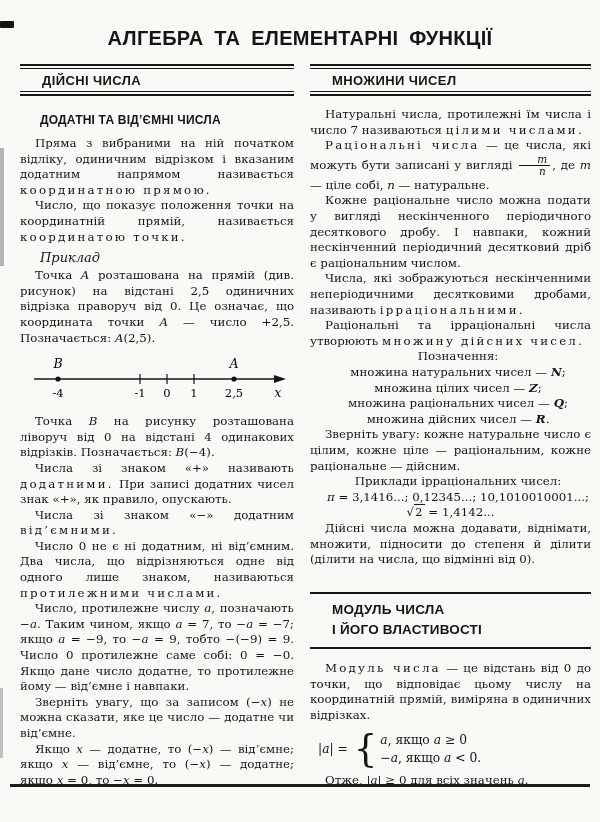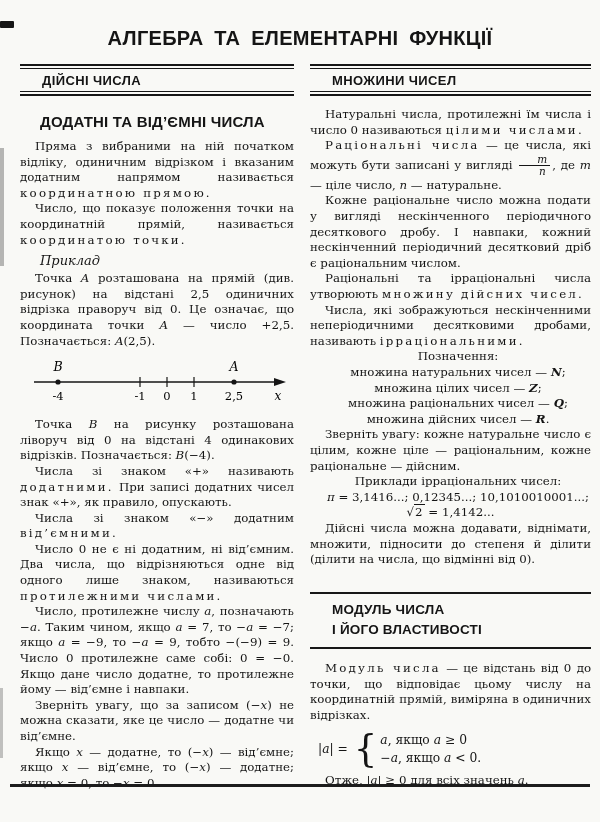--- a/index.html
+++ b/index.html
@@ -11,21 +11,21 @@
   .col{position:absolute;top:64px;}
   .col-left{left:20px;width:274px;}
   .col-right{left:310px;width:281px;}
   
   .chead .lthick{height:2px;background:#171717;}
   .chead .lthin{height:1px;background:#171717;margin-top:2px;}
   .chead .lthin2{height:1px;background:#171717;}
   .chead .lthick2{height:2px;background:#171717;margin-top:2px;}
   .chead .txt{font-family:"Liberation Sans",sans-serif;font-weight:bold;font-size:13px;
               padding:4px 0 3px 22px;letter-spacing:.4px;}
-  .sec{font-family:"Liberation Sans",sans-serif;font-weight:bold;font-size:15px;
+  .sec{font-family:"Liberation Sans",sans-serif;font-weight:bold;font-size:12px;
        margin:17px 0 9px 20px;letter-spacing:.2px;}
   .b p{font-size:11.8px;line-height:15.6px;text-align:justify;margin:0;text-indent:15px;}
   .b p.nojust{text-align:center;}
   .b p.noind{text-indent:0;}
   .example{font-style:italic;font-size:13px;margin:5px 0 3px 20px;}
   .seg-i{font-style:italic;}
   .seg-sp{letter-spacing:2.2px;}
   .seg-bi{font-style:italic;font-weight:bold;}
   .frac{display:inline-flex;flex-direction:column;text-align:center;vertical-align:middle;
         font-style:italic;font-size:10.5px;line-height:1.1;margin:0 2px;}
@@ -110,28 +110,28 @@
 
   <div class="col col-right">
     <div class="chead">
       <div class="lthick"></div>
       <div class="lthin"></div>
       <div class="txt">МНОЖИНИ ЧИСЕЛ</div>
       <div class="lthin2"></div>
       <div class="lthick2"></div>
     </div>
     <div class="b" style="margin-top:11px">
-      <p><span>Натуральні числа, протилежні їм числа і число 0 називаються </span><span class="seg-sp">цілими числами.</span></p>
+      <p><span>Натуральні числа, протилежні їм числа і число 7 називаються </span><span class="seg-sp">цілими числами.</span></p>
       <p><span class="seg-sp">Раціональні числа</span><span> — це числа, які можуть бути записані у вигляді </span><span class="frac">
             <span class="num">m</span>
             <span class="den">n</span>
-          </span><span>, де </span><span class="seg-i">m</span><span> — ціле число, </span><span class="seg-i">n</span><span> — натуральне.</span></p>
+          </span><span>, де </span><span class="seg-i">m</span><span> — ціле собі, </span><span class="seg-i">n</span><span> — натуральне.</span></p>
       <p><span>Кожне раціональне число можна подати у вигляді нескінченного періодичного десяткового дробу. І навпаки, кожний нескінченний періодичний десятковий дріб є раціональним числом.</span></p>
+      <p><span>Числа, які зображуються нескінченними неперіодичними десятковими дробами, називають </span><span class="seg-sp">ірраціональними.</span></p>
       <p><span>Раціональні та ірраціональні числа утворюють </span><span class="seg-sp">множину дійсних чисел.</span></p>
-      <p><span>Числа, які зображуються нескінченними неперіодичними десятковими дробами, називають </span><span class="seg-sp">ірраціональними.</span></p>
       <p class="nojust"><span>Позначення:</span></p>
       <p class="nojust"><span>множина натуральних чисел — </span><span class="seg-bi">N</span><span>;</span></p>
       <p class="nojust"><span>множина цілих чисел — </span><span class="seg-bi">Z</span><span>;</span></p>
       <p class="nojust"><span>множина раціональних чисел — </span><span class="seg-bi">Q</span><span>;</span></p>
       <p class="nojust"><span>множина дійсних чисел — </span><span class="seg-bi">R</span><span>.</span></p>
       <p><span>Зверніть увагу: кожне натуральне число є цілим, кожне ціле — раціональним, кожне раціональне — дійсним.</span></p>
       <p class="nojust"><span>Приклади ірраціональних чисел:</span></p>
       <p class="nojust"><span class="seg-i">π</span><span> = 3,1416...;  0,12345...;  10,1010010001...;</span></p>
       <p class="nojust noind"><span class="sqrt"><span>√</span><span class="sqrt-val">2</span></span><span> = 1,4142...</span></p>
       <p><span>Дійсні числа можна додавати, віднімати, множити, підносити до степеня й ділити (ділити на числа, що відмінні від 0).</span></p>

